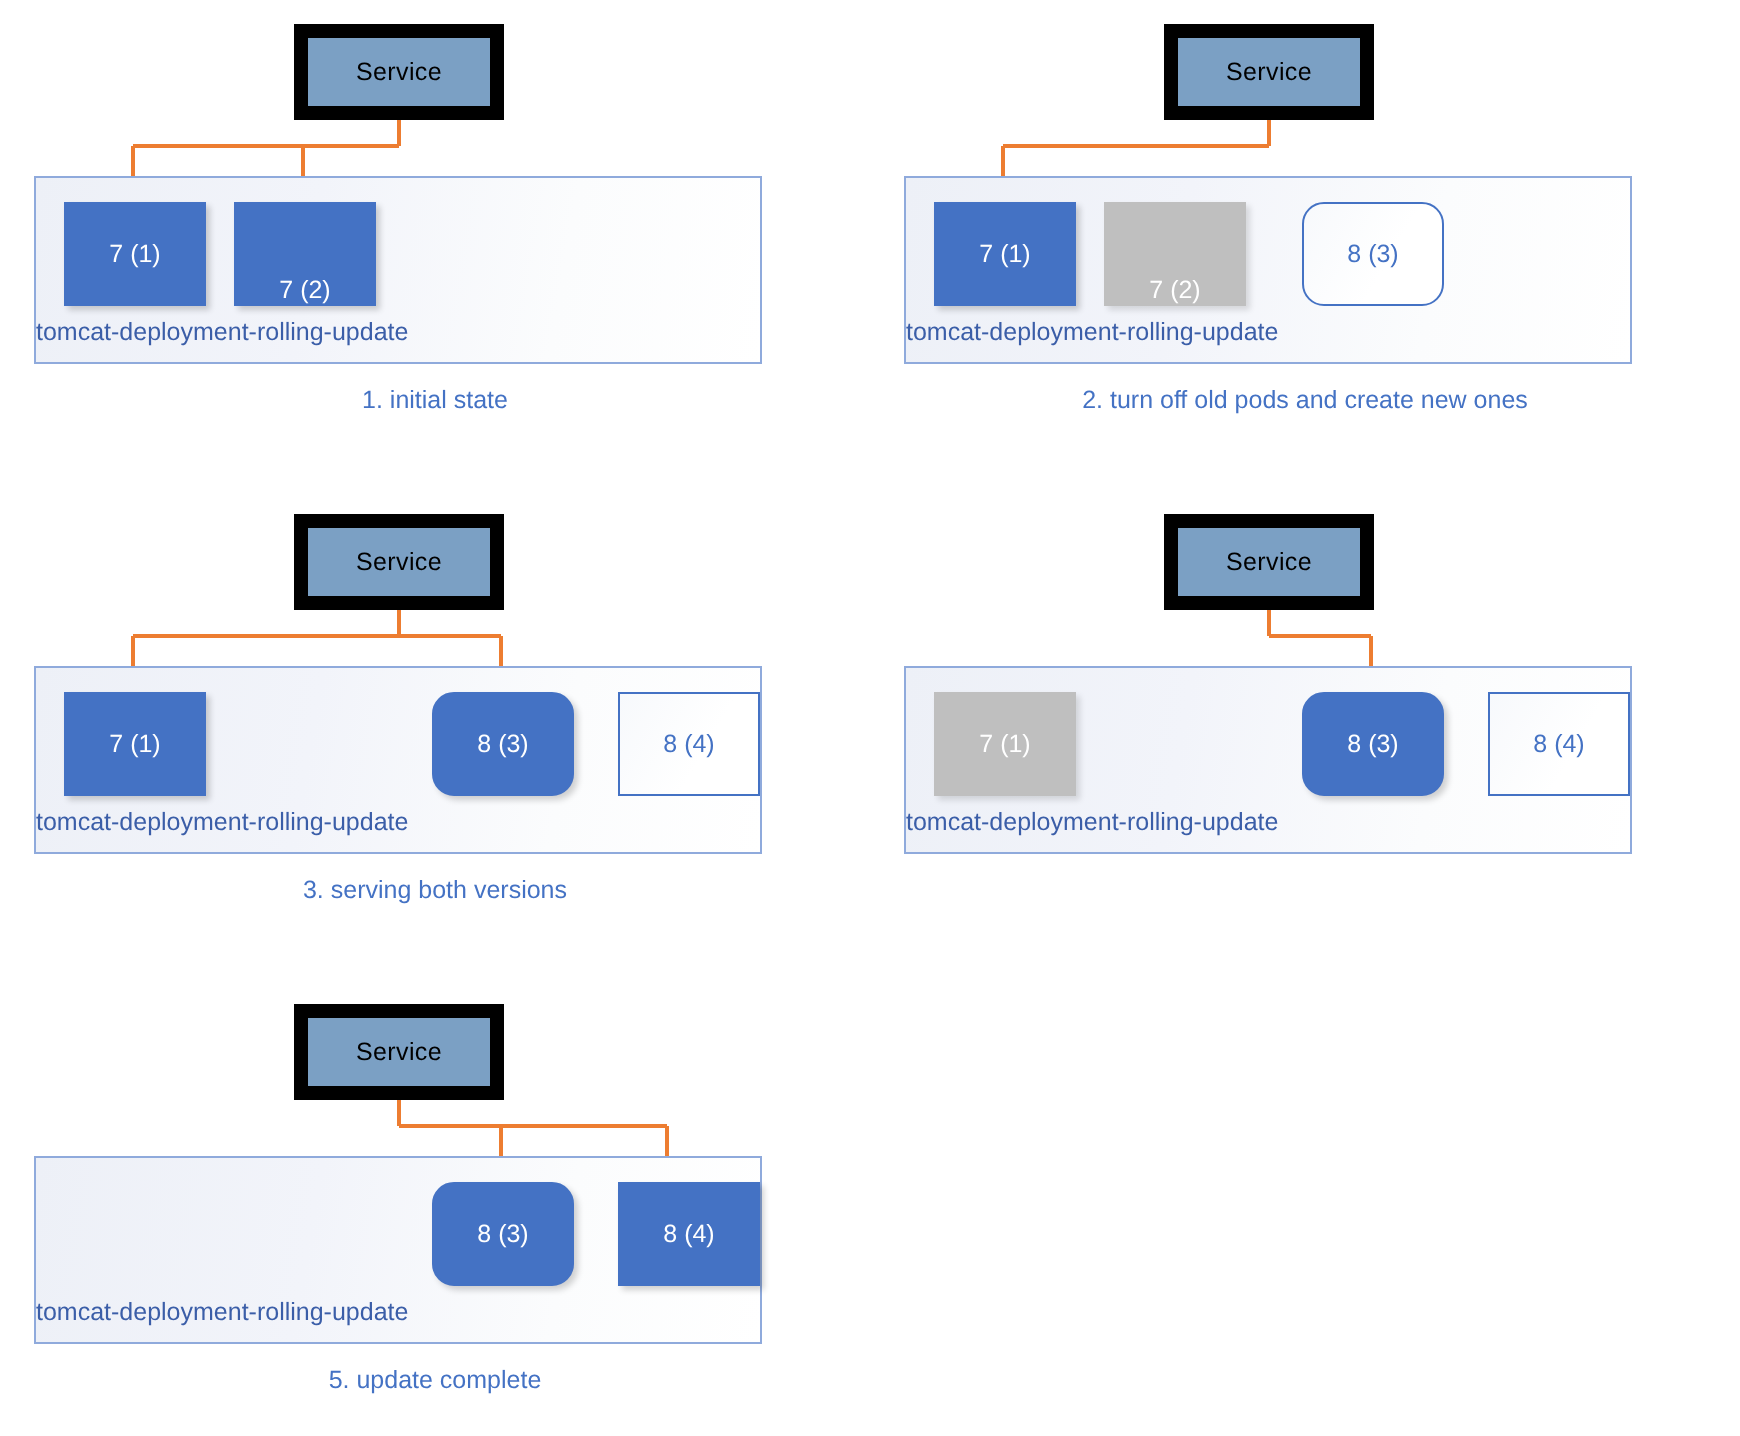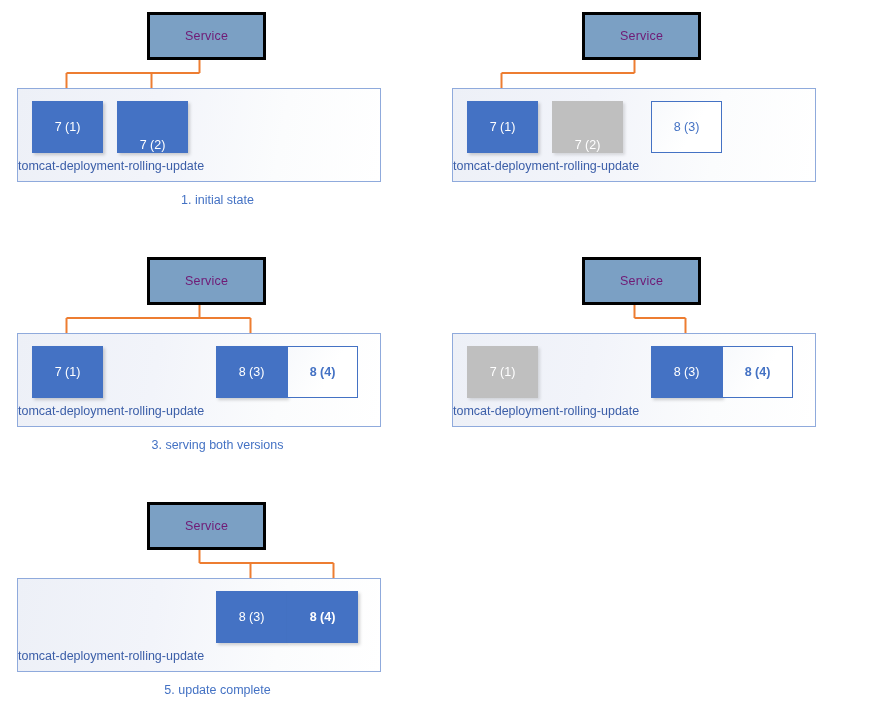--- a/index.html
+++ b/index.html
@@ -24,26 +24,26 @@
 
   .panel {
     position: absolute;
     width: 435px;
     height: 230px;
   }
 
   
   .service-box {
     position: absolute;
-    width: 119px;
+    width: 105px;
     height: 48px;
     background: #7BA0C4;
-    border: 3px solid #000000;
+    border: 7px solid #000000;
     box-sizing: border-box;
-    color: #701a75;
+    color: #000000;
     font-size: 12.5px;
     display: flex;
     align-items: center;
     justify-content: center;
     letter-spacing: .2px;
   }
 
   
   .deployment-box {
     position: absolute;
@@ -90,22 +90,22 @@
   }
   .pod.pending {
     background: linear-gradient(120deg,#F7F9FC 0%, #FFFFFF 60%);
     border: 1px solid #4472C4;
     color: #4472C4;
   }
 
   
   .slot1 { left: 14px; }
   .slot2 { left: 99px; align-items: flex-end; }
-  .slot3 { left: 198px; }
-  .slot4 { left: 269px; font-weight: bold; }
+  .slot3 { left: 198px; border-radius: 11px; }
+  .slot4 { left: 291px; }
 
   
   .caption {
     position: absolute;
     top: 193px;
     left: 0;
     width: 435px;
     text-align: center;
     font-size: 12.5px;
     color: #4472C4;
@@ -170,20 +170,21 @@
           <span>7 (1)</span>
         </div>
         <div class="pod stopped slot2">
           <span>7 (2)</span>
         </div>
         <div class="pod pending slot3">
           <span>8 (3)</span>
         </div>
         <div class="deployment-label">tomcat-deployment-rolling-update</div>
       </div>
+      <div class="caption">2. turn off old pods and create new ones</div>
     </div>
     <div class="panel" style="left: 0px; top: 245px;">
       <svg class="connector" viewBox="0 0 435 230">
         <defs>
           <marker id="panel-3-arrowhead" markerWidth="6" markerHeight="6" refX="2.2" refY="3" orient="auto" markerUnits="strokeWidth">
             <path d="M0,0.4 L4.6,3 L0,5.6 z" fill="#ED7D31"></path>
           </marker>
         </defs>
         <line x1="199.5" y1="60" x2="199.5" y2="73" stroke="#ED7D31" stroke-width="2"></line>
         <line x1="66.5" y1="73" x2="250.5" y2="73" stroke="#ED7D31" stroke-width="2"></line>

